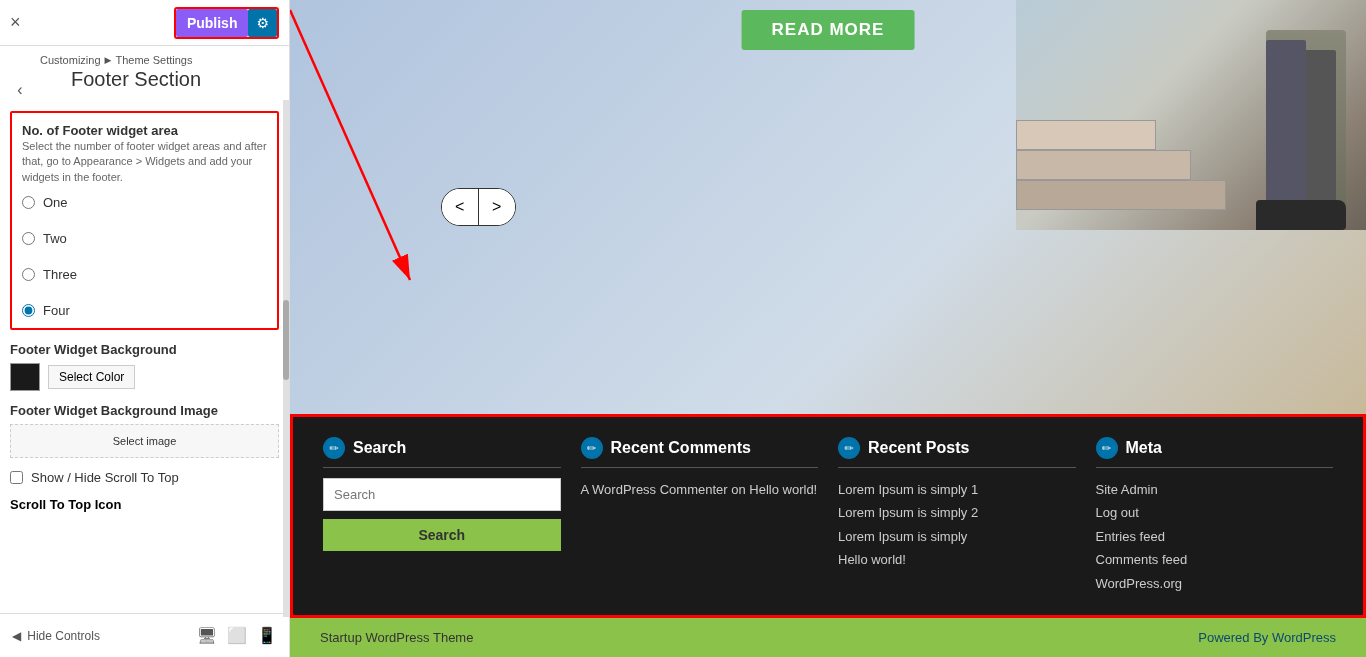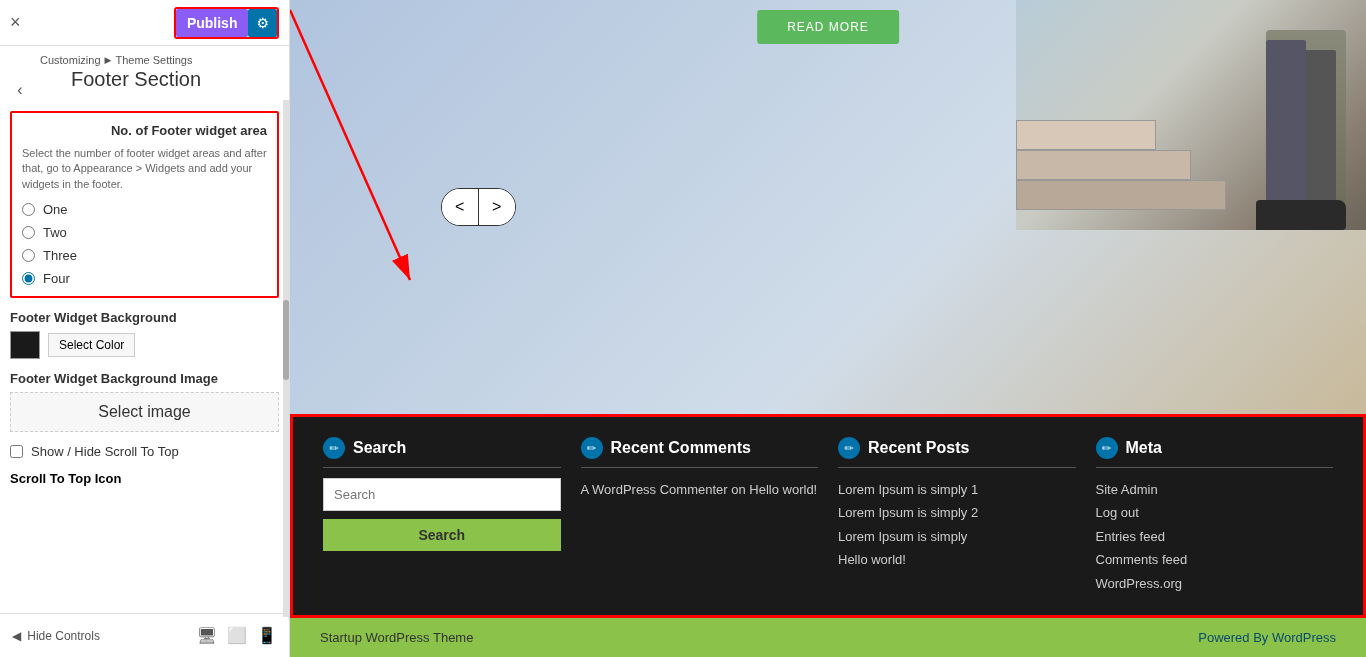--- a/index.html
+++ b/index.html
@@ -24,40 +24,40 @@
     .section-title { font-size: 20px; font-weight: normal; color: #333; margin-top: 2px; padding: 0 12px; padding-bottom: 8px; margin-left: 31px; }
 
     
     .back-arrow { position: absolute; top: 78px; left: 8px; width: 24px; height: 24px; cursor: pointer; display: flex; align-items: center; justify-content: center; font-size: 16px; color: #555; }
 
     
     .sidebar-content { flex: 1; overflow-y: auto; padding: 10px 10px; }
 
     
     .widget-area-section { border: 2px solid red; border-radius: 2px; padding: 10px; margin-bottom: 12px; }
-    .section-label { font-size: 13px; font-weight: bold; color: #333; margin-bottom: 8px; text-align: right; }
+    .section-label { font-size: 13px; font-weight: bold; color: #333; margin-bottom: 1px; }
     .section-desc { font-size: 11px; color: #666; margin-bottom: 10px; line-height: 1.4; }
 
     
-    .radio-group { display: flex; flex-direction: column; gap: 8px; }
+    .radio-group { display: flex; flex-direction: column; gap: 21px; }
     .radio-item { display: flex; align-items: center; gap: 8px; cursor: pointer; }
     .radio-item input[type="radio"] { accent-color: #0073aa; cursor: pointer; }
     .radio-label { font-size: 13px; color: #333; }
 
     
     .fw-bg-section { margin-bottom: 12px; }
     .fw-bg-label { font-size: 13px; font-weight: bold; color: #333; margin-bottom: 6px; }
     .color-picker-row { display: flex; align-items: center; gap: 8px; }
     .color-swatch { width: 30px; height: 28px; background: #1a1a1a; border: 1px solid #999; }
     .select-color-btn { background: #f7f7f7; border: 1px solid #ccc; padding: 4px 10px; font-size: 12px; cursor: pointer; }
 
     
     .fw-img-section { margin-bottom: 12px; }
     .fw-img-label { font-size: 13px; font-weight: bold; color: #333; margin-bottom: 6px; }
-    .select-image-btn { width: 100%; padding: 10px; background: #f7f7f7; border: 1px dashed #ccc; font-size: 16px; cursor: pointer; text-align: center; color: #333; }
+    .select-image-btn { width: 100%; padding: 10px; background: #f7f7f7; border: 1px dashed #ccc; font-size: 11px; cursor: pointer; text-align: center; color: #333; }
 
     
     .checkbox-row { display: flex; align-items: center; gap: 8px; margin-bottom: 12px; }
     .checkbox-row input[type="checkbox"] { cursor: pointer; }
     .checkbox-label { font-size: 13px; color: #333; }
 
     
     .scroll-icon-section { margin-bottom: 8px; }
     .scroll-icon-label { font-size: 13px; font-weight: bold; color: #000000; }
 
@@ -73,21 +73,21 @@
 
     
     .preview-area { flex: 1; background: #e8e8e8; display: flex; flex-direction: column; overflow: hidden; position: relative; }
 
     
     .preview-top { flex: 1; background: linear-gradient(135deg, #b0c4de 0%, #d0dce8 60%, #c8b99a 100%); position: relative; display: flex; align-items: flex-end; justify-content: flex-start; overflow: hidden; }
     .slider-pill { display: flex; border-radius: 20px; border: 1px solid #333; overflow: hidden; background: #fff; }
     .slider-pill-btn { background: #fff; border: none; width: 36px; height: 36px; font-size: 16px; cursor: pointer; display: flex; align-items: center; justify-content: center; }
 
     
-    .read-more-btn { position: absolute; top: 10px; left: 50%; transform: translateX(-50%); background: #5cb85c; color: #fff; border: none; padding: 10px 30px; font-size: 12px; font-weight: normal; cursor: pointer; border-radius: 3px; letter-spacing: 1px; }
+    .read-more-btn { position: absolute; top: 10px; left: 50%; transform: translateX(-50%); background: #5cb85c; color: #fff; border: none; padding: 10px 30px; font-size: 17px; font-weight: bold; cursor: pointer; border-radius: 3px; letter-spacing: 1px; }
 
     
     .footer-section { background: #1a1a1a; border: 3px solid red; padding: 20px 30px; position: relative; }
     .footer-widgets { display: grid; grid-template-columns: 1fr 1fr 1fr 1fr; gap: 20px; }
     .widget-col { color: #fff; }
     .widget-title-row { display: flex; align-items: center; gap: 8px; margin-bottom: 8px; }
     .widget-pencil { width: 22px; height: 22px; background: #0073aa; border-radius: 50%; display: flex; align-items: center; justify-content: center; font-size: 11px; color: #fff; flex-shrink: 0; }
     .widget-title { font-size: 16px; font-weight: bold; color: #fff; }
     .widget-divider { border: none; border-top: 1px solid #555; margin-bottom: 10px; }
     .widget-content { font-size: 13px; color: #ccc; line-height: 1.8; }

